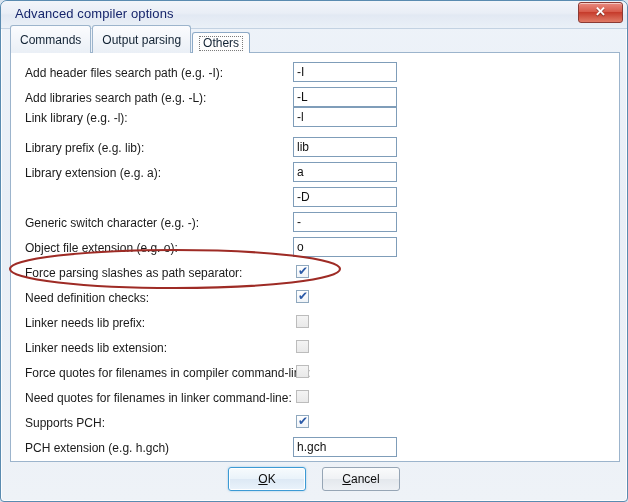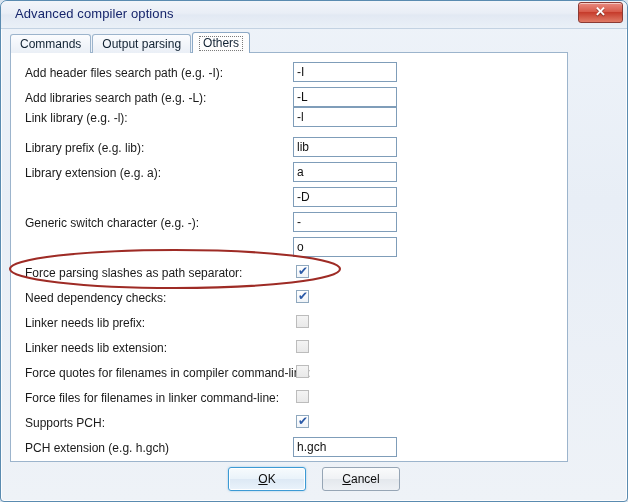--- a/index.html
+++ b/index.html
@@ -42,41 +42,41 @@
     font-size:13px;font-weight:bold;color:#ffffff;
     text-shadow:0 1px 1px rgba(0,0,0,.45);
     font-family:"Liberation Sans", sans-serif;
   }
   
   .tabstrip{
     position:absolute;left:9px;top:31px;height:21px;
     display:flex;align-items:flex-end;z-index:3;
   }
   .tab{
-    box-sizing:border-box;height:19px;padding:0 9px;margin-right:1px;
+    box-sizing:border-box;height:28px;padding:0 9px;margin-right:1px;
     display:flex;align-items:center;
     font-size:12px;color:#123;
     border:1px solid #9cb4cc;border-bottom:none;
     border-radius:3px 3px 0 0;
     background:linear-gradient(to bottom,#fbfcfe 0%,#eaeff6 100%);
     cursor:pointer;
   }
   .tab.active{
     height:21px;
     background:#fdfdfd;
     border-color:#8ca9c6;
     position:relative;z-index:4;
   }
   .tab.active .tab-inner{
     border:1px dotted #7a7a7a;padding:0 3px;margin:0 -3px;
     line-height:13px;
   }
   
   .panel{
-    position:absolute;left:9px;top:51px;width:558px;height:410px;
+    position:absolute;left:9px;top:51px;width:610px;height:410px;
     box-sizing:border-box;
     background:#ffffff;
     border:1px solid #9cb4cc;
   }
   .rows{position:absolute;left:0;top:0;right:0;top:0;}
   .row{
     position:absolute;left:14px;right:0;height:25px;
   }
   .row .label{
     position:absolute;left:0;top:4px;
@@ -184,48 +184,49 @@
           <input class="txt" type="text" value="a" style="">
         </div>
         <div class="row" style="top: 134px;">
           <input class="txt" type="text" value="-D" style="">
         </div>
         <div class="row" style="top: 159px; text-decoration: underline;">
           <div class="label">Generic switch character (e.g. -):</div>
           <input class="txt" type="text" value="-" style="">
         </div>
         <div class="row" style="top: 184px;">
+          <div class="label">Object file extension (e.g. o):</div>
           <input class="txt" type="text" value="o" style="">
         </div>
         <div class="row" style="top: 209px;">
           <div class="label">Force parsing slashes as path separator:</div>
           <div class="cb checked">
             <span class="mark">✔</span>
           </div>
         </div>
         <div class="row" style="top: 234px;">
-          <div class="label">Need dependency checks:</div>
+          <div class="label">Need definition checks:</div>
           <div class="cb checked">
             <span class="mark">✔</span>
           </div>
         </div>
         <div class="row" style="top: 259px;">
           <div class="label">Linker needs lib prefix:</div>
           <div class="cb disabled"></div>
         </div>
         <div class="row" style="top: 284px;">
           <div class="label">Linker needs lib extension:</div>
           <div class="cb disabled"></div>
         </div>
         <div class="row" style="top: 309px;">
           <div class="label">Force quotes for filenames in compiler command-line:</div>
           <div class="cb disabled"></div>
         </div>
         <div class="row" style="top: 334px;">
-          <div class="label">Force files for filenames in linker command-line:</div>
+          <div class="label">Need quotes for filenames in linker command-line:</div>
           <div class="cb disabled"></div>
         </div>
         <div class="row" style="top: 359px;">
           <div class="label">Supports PCH:</div>
           <div class="cb checked">
             <span class="mark">✔</span>
           </div>
         </div>
         <div class="row" style="top: 384px;">
           <div class="label">PCH extension (e.g. h.gch)</div>

